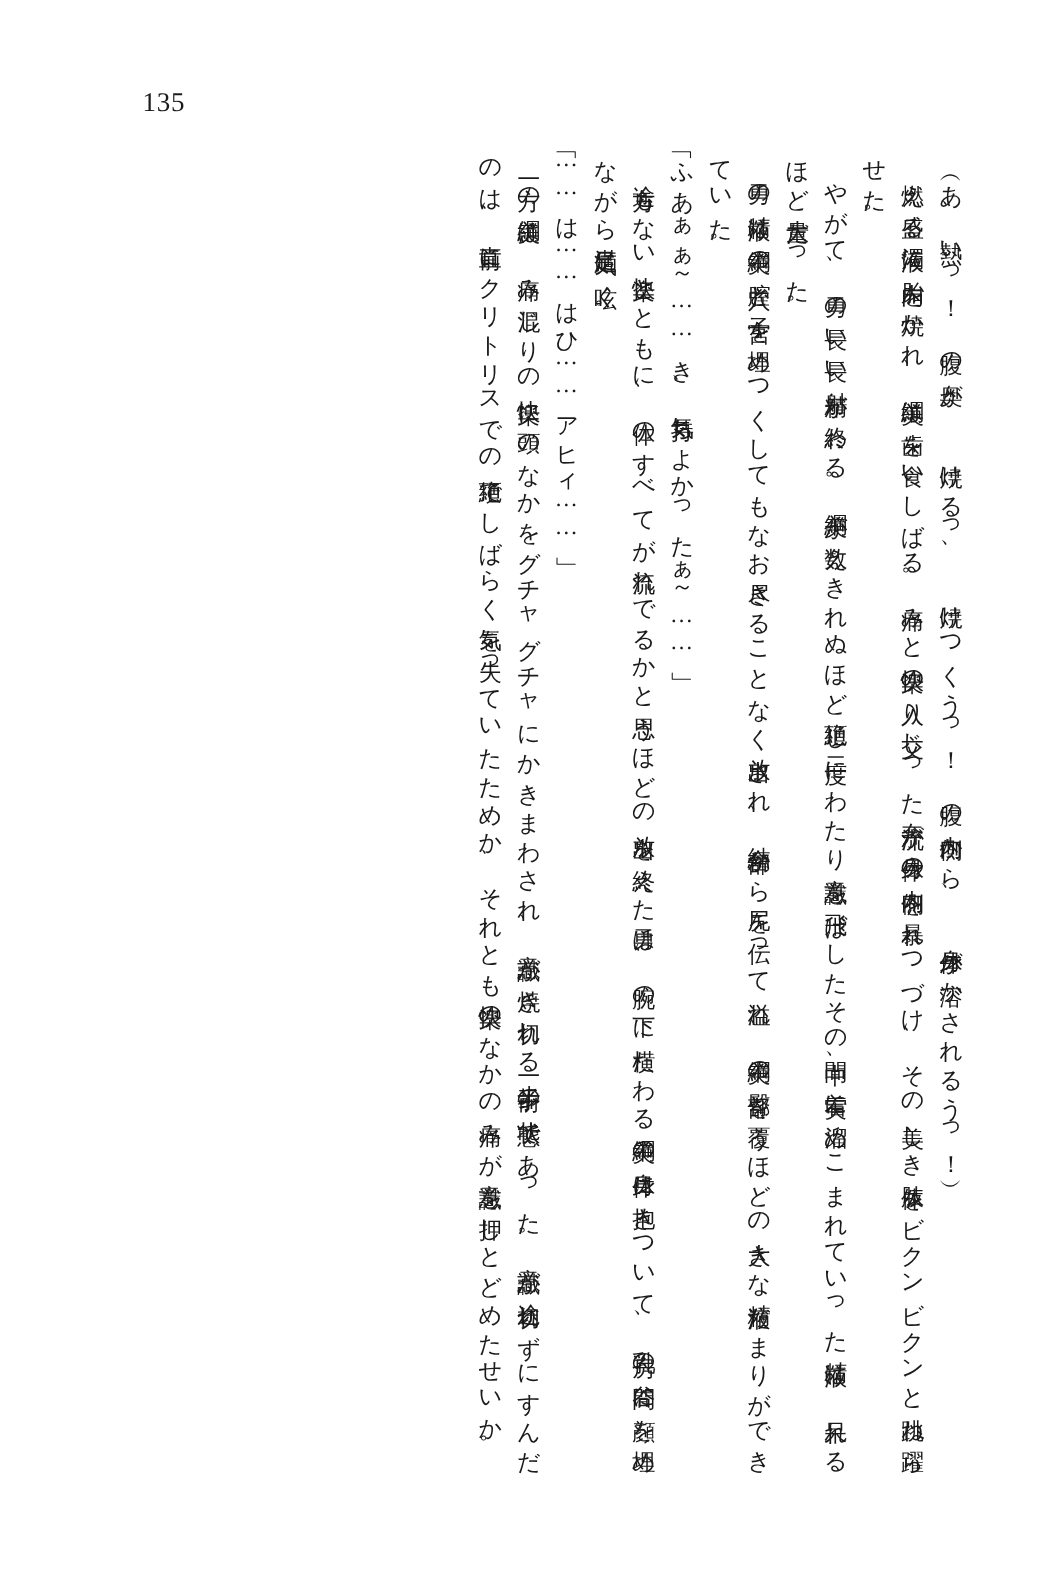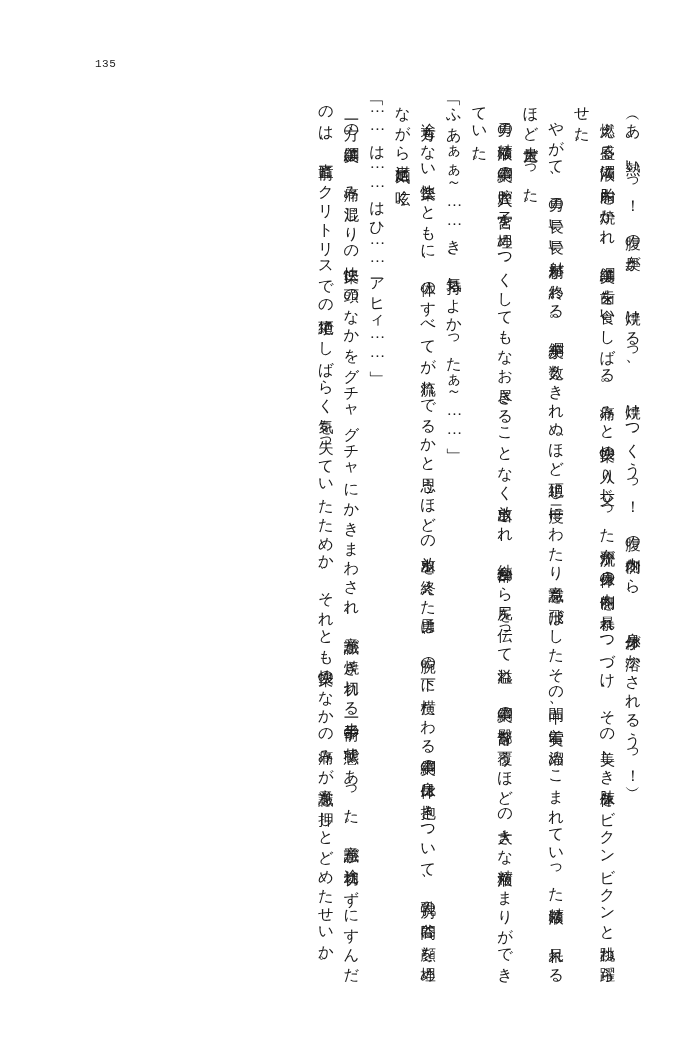--- a/index.html
+++ b/index.html
@@ -16,24 +16,24 @@
     position: relative;
     width: 695px;
     height: 1050px;
     background: #ffffff;
     overflow: hidden;
   }
   .page-number {
     position: absolute;
     top: 58px;
     left: 95px;
-    font-size: 11px;
+    font-size: 18px;
     letter-spacing: 0.5px;
     color: #1a1a1a;
-    font-family: Liberation Mono, monospace;
+    font-family: Liberation Serif, serif;
   }
   .text-body {
     position: absolute;
     top: 96px;
     left: 58px;
     width: 588px;
     height: 880px;
     writing-mode: vertical-rl;
     -webkit-writing-mode: vertical-rl;
     text-orientation: upright;

